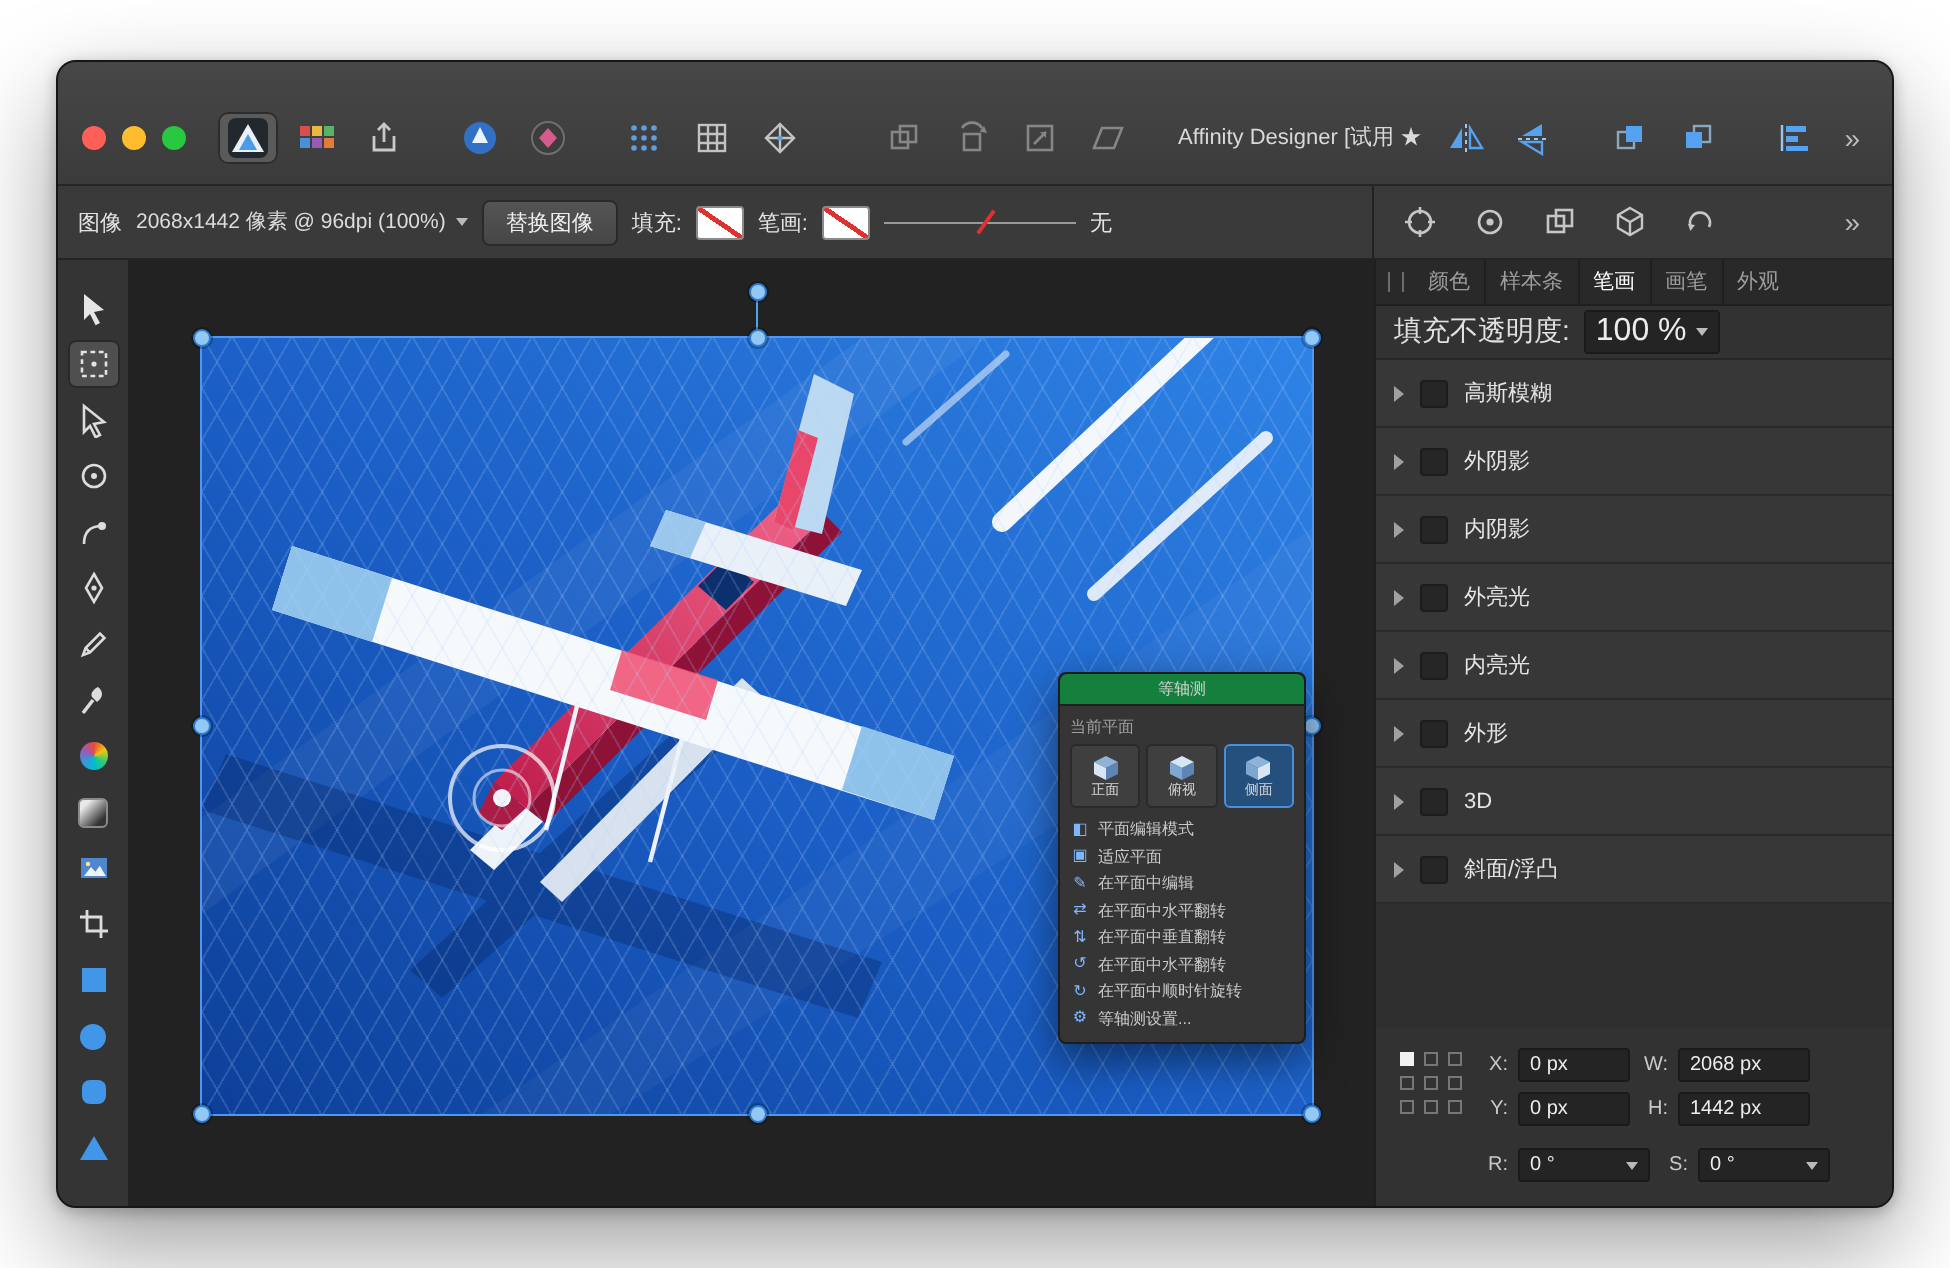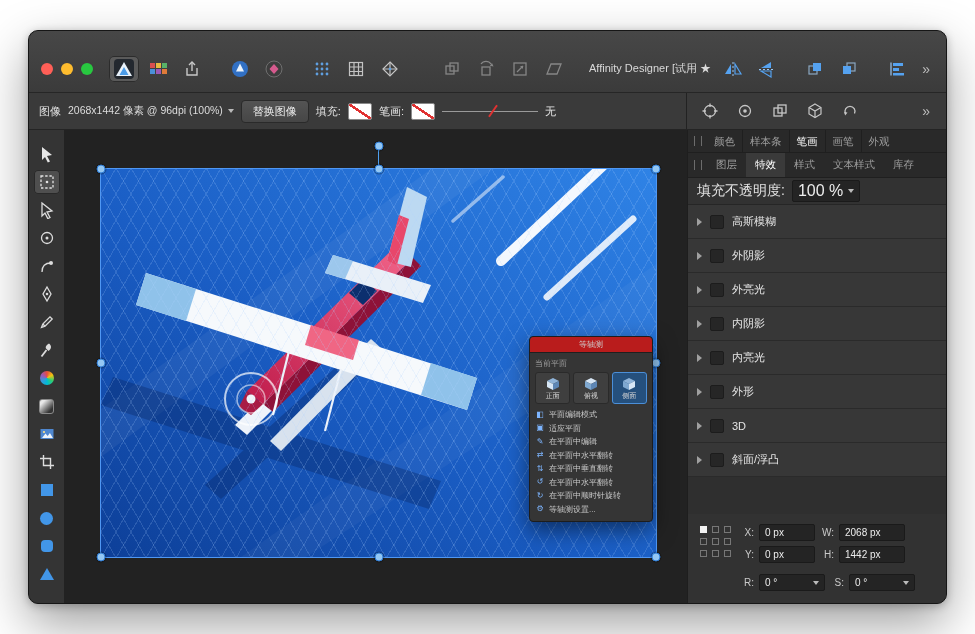--- a/index.html
+++ b/index.html
@@ -54,21 +54,21 @@
   .artboard svg{position:absolute;inset:0;}
   .gridA,.gridB{position:absolute;inset:0;pointer-events:none;}
   .gridA{background:repeating-linear-gradient(60deg,rgba(170,205,255,0) 0 12px,rgba(175,210,255,.42) 12px 13px);opacity:.42;}
   .gridB{background:repeating-linear-gradient(120deg,rgba(170,205,255,0) 0 12px,rgba(175,210,255,.42) 12px 13px);opacity:.42;}
   .handle{position:absolute;width:9px;height:9px;border-radius:50%;background:#93c7f4;border:1.5px solid #2e7cd6;
           box-sizing:border-box;transform:translate(-50%,-50%);box-shadow:0 0 0 1px rgba(0,0,0,.25);}
   .stem{position:absolute;left:349px;top:20px;width:1px;height:19px;background:#4ea0f0;}
   
   .isopanel{position:absolute;left:464px;top:206px;width:122px;background:#353535;border:1px solid #1d1d1d;border-radius:4px;
             box-shadow:0 8px 22px rgba(0,0,0,.5);z-index:5;}
-  .iso-title{height:15px;background:#b91c1c;border-bottom:1px solid #1f1f1f;color:#cfcfcf;font-size:8px;display:flex;
+  .iso-title{height:15px;background:#15803d;border-bottom:1px solid #1f1f1f;color:#cfcfcf;font-size:8px;display:flex;
              align-items:center;justify-content:center;border-radius:4px 4px 0 0;}
   .iso-body{padding:4px 5px 5px;}
   .iso-cap{color:#9f9f9f;font-size:8px;margin:1px 0 3px;}
   .planes{display:flex;gap:3px;margin-bottom:4px;}
   .planebtn{flex:1;height:30px;background:#3f3f3f;border:1px solid #2a2a2a;border-radius:3px;display:flex;flex-direction:column;
             align-items:center;justify-content:center;gap:1px;}
   .planebtn.active{background:#25507d;border-color:#4b8fd8;}
   .planebtn .plabel{color:#d5d5d5;font-size:7px;line-height:7px;}
   .iso-item{display:flex;align-items:center;gap:4px;height:13.5px;}
   .iso-item .iico{color:#7db5ff;font-size:8px;width:10px;text-align:center;line-height:8px;}
@@ -545,28 +545,20 @@
 
     <div class="rightpanel">
       <div class="ptabs">
         <span class="grip"></span>
         <span class="ptab">颜色</span>
         <span class="ptab">样本条</span>
         <span class="ptab on">笔画</span>
         <span class="ptab">画笔</span>
         <span class="ptab">外观</span>
       </div>
-      <div class="ptabs2">
-        <span class="grip" style="align-self:center"></span>
-        <span class="ptab2">图层</span>
-        <span class="ptab2 on">特效</span>
-        <span class="ptab2">样式</span>
-        <span class="ptab2">文本样式</span>
-        <span class="ptab2">库存</span>
-      </div>
       <div class="oprow">
         <span class="oplabel">填充不透明度:</span>
         <span class="valbox">
           <span>100 %</span>
           <span class="caret"></span>
         </span>
       </div>
 
       <div class="fx-row">
         <span class="chev"></span>
@@ -574,26 +566,26 @@
         <span class="fx-label">高斯模糊</span>
       </div>
       <div class="fx-row">
         <span class="chev"></span>
         <span class="cbx"></span>
         <span class="fx-label">外阴影</span>
       </div>
       <div class="fx-row">
         <span class="chev"></span>
         <span class="cbx"></span>
+        <span class="fx-label">内阴影</span>
+      </div>
+      <div class="fx-row">
+        <span class="chev"></span>
+        <span class="cbx"></span>
         <span class="fx-label">外亮光</span>
-      </div>
-      <div class="fx-row">
-        <span class="chev"></span>
-        <span class="cbx"></span>
-        <span class="fx-label">内阴影</span>
       </div>
       <div class="fx-row">
         <span class="chev"></span>
         <span class="cbx"></span>
         <span class="fx-label">内亮光</span>
       </div>
       <div class="fx-row">
         <span class="chev"></span>
         <span class="cbx"></span>
         <span class="fx-label">外形</span>

